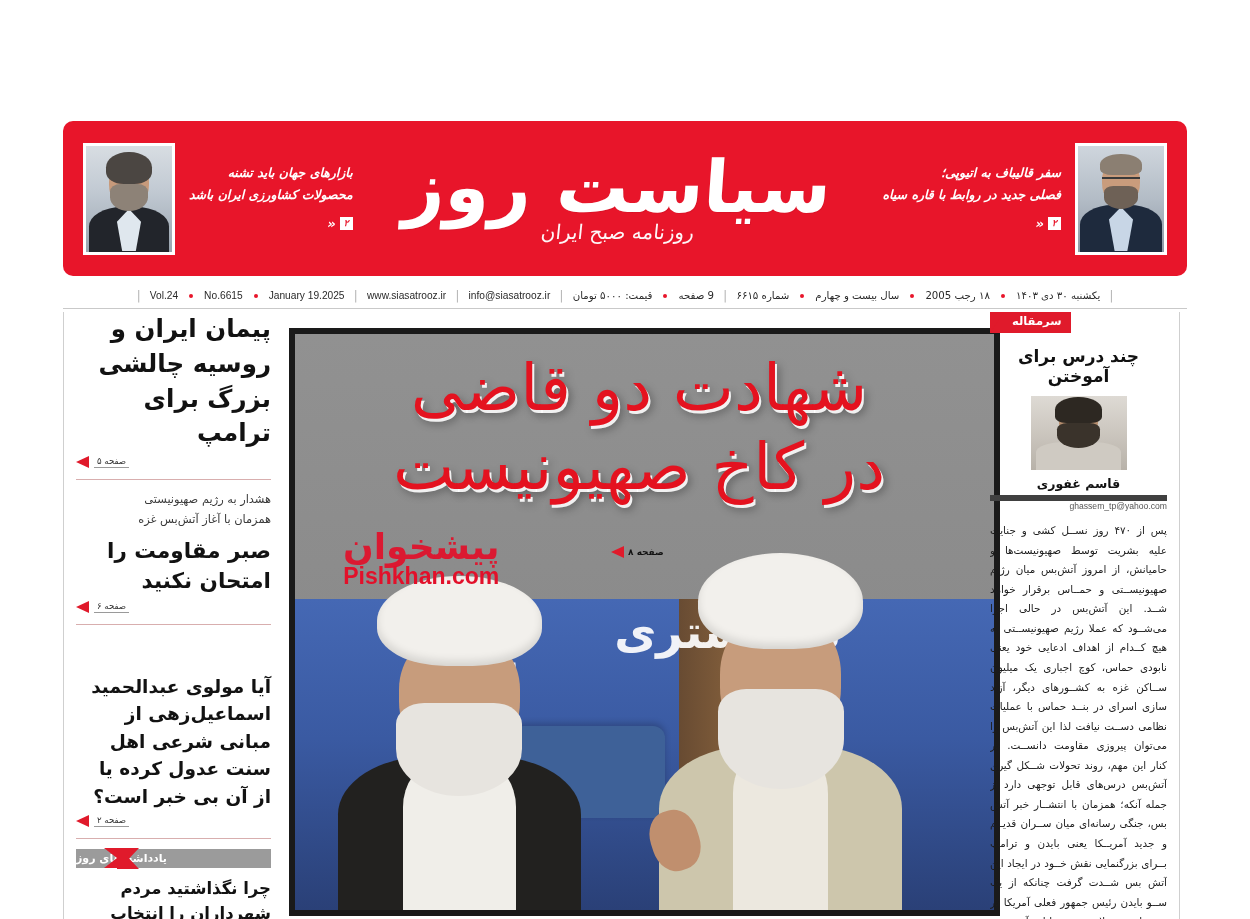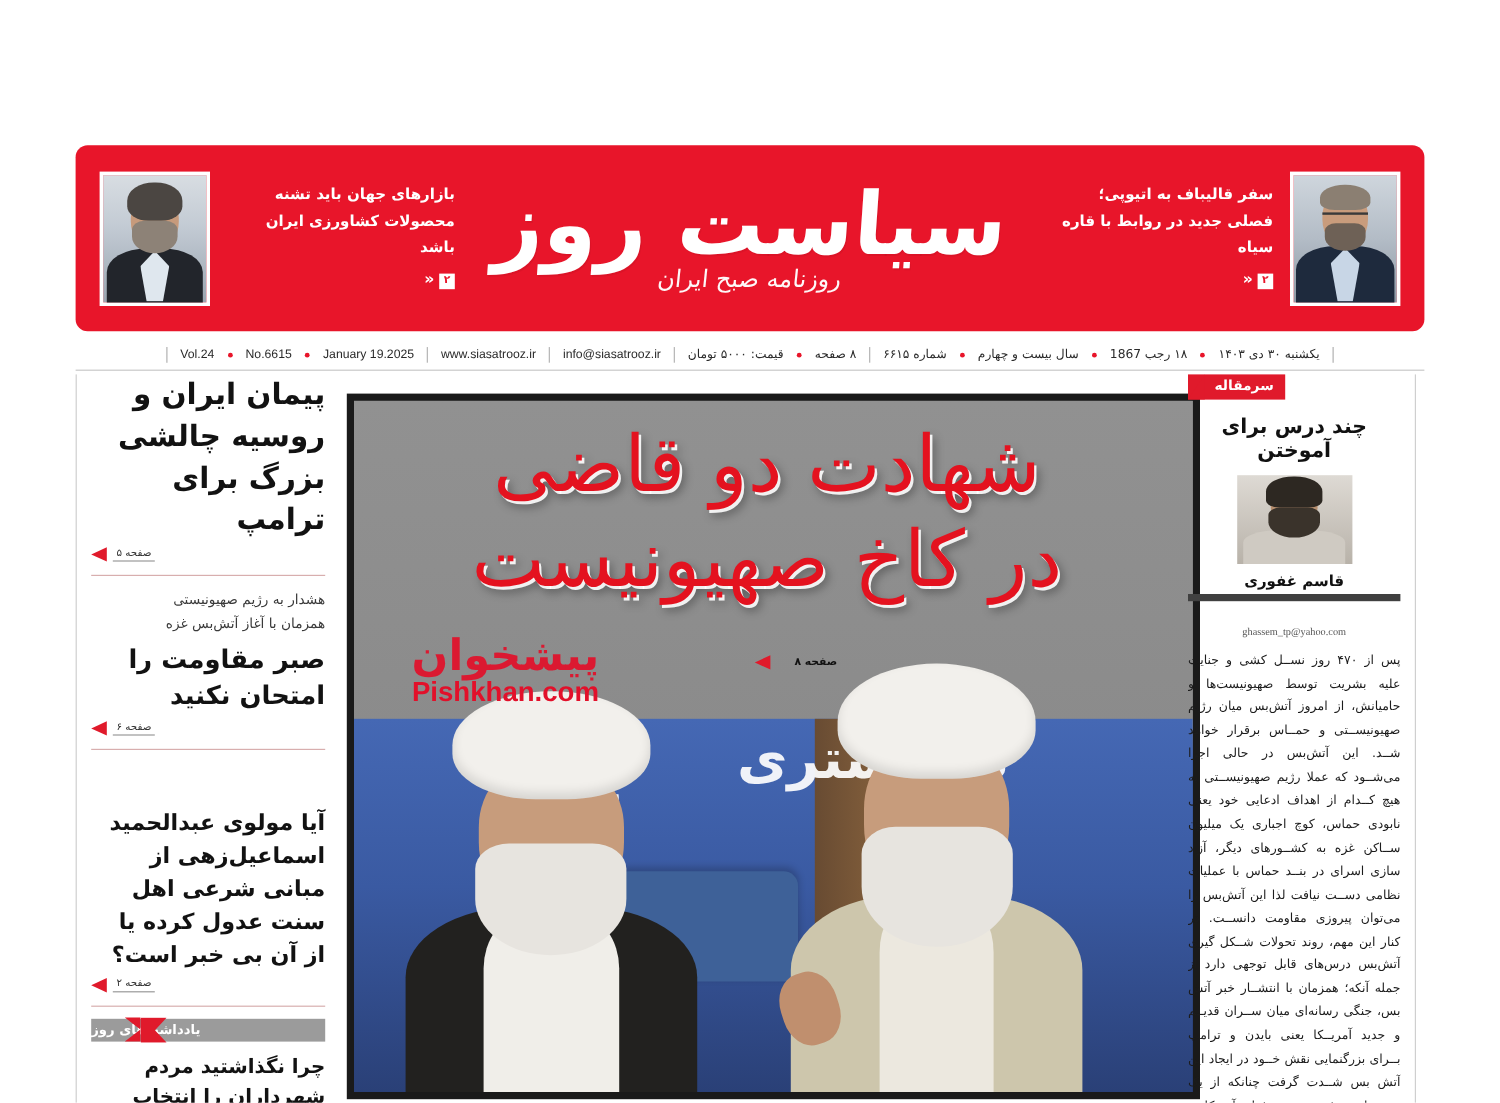--- a/index.html
+++ b/index.html
@@ -57,20 +57,21 @@
   .portrait-b .body  { position:absolute; left:2%; top:56%; width:96%; height:46%; background:#1e2a3d; border-radius:40% 40% 0 0; }
   .portrait-b .shirt { position:absolute; left:36%; top:58%; width:28%; height:42%; background:#c8d6e6; clip-path: polygon(50% 0, 100% 28%, 76% 100%, 24% 100%, 0 28%); }
 
   .mh-promo {
     color: #ffffff;
     text-align: right;
     font-size: 12.5px;
     line-height: 1.75;
     font-weight: bold;
     max-width: 190px;
+    font-style: italic;
   }
   .mh-promo .more {
     margin-top: 7px;
     display: flex; align-items: center; gap: 4px;
     justify-content: flex-end;
     flex-direction: row-reverse;
   }
   .mh-chev { font-size: 13px; color:#fff; }
   .mh-sq {
     width: 13px; height: 13px; background:#fff; color:#e8152a;
@@ -269,22 +270,22 @@
     width: 660px;
     text-align: center;
     color:#e4121f;
     font-size: 65px; font-weight:normal; line-height:1.22;
     letter-spacing:-2px;
     text-shadow: 2px 3px 0 rgba(255,255,255,.9), 4px 5px 8px rgba(0,0,0,.35);
     pointer-events:none;
   }
   .headline-main .l2 { display:block; }
   .photo-pageref {
-    position:absolute; left: 334px; top: 212px;
-    display:flex; align-items:center; gap:20px; flex-direction: row-reverse;
+    position:absolute; left: 316px; top: 212px;
+    display:flex; align-items:center; gap:4px; flex-direction: row-reverse;
   }
   .photo-pageref .label { font-size: 9px; color:#111; font-weight:bold; }
   .photo-pageref .arrow {
     width:0;height:0;
     border-top: 6px solid transparent;
     border-bottom: 6px solid transparent;
     border-right: 13px solid #e01a2b;
   }
   .watermark {
     position:absolute; left: 48px; top: 192px;
@@ -327,22 +328,22 @@
   .edi-photo .h { position:absolute; left:26%; top:2%; width:48%; height:34%; background:#2d2822; border-radius:50% 50% 24% 24%; }
   .edi-photo .f { position:absolute; left:30%; top:14%; width:40%; height:44%; background:#b78f6f; border-radius:44% 44% 50% 50%; }
   .edi-photo .b { position:absolute; left:28%; top:36%; width:44%; height:34%; background:#3a332b; border-radius:26% 26% 54% 54%; }
   .edi-photo .s { position:absolute; left:6%; top:62%; width:88%; height:40%; background:#cfcac2; border-radius:34% 34% 0 0; }
   .edi-author {
     text-align:center; font-size: 12.5px; font-weight:bold; color:#111;
     margin-top: 6px; padding-bottom: 4px;
     border-bottom: 6px solid #404040;
   }
   .edi-email {
-    text-align:center; font-size: 8.6px; color:#555; margin-top: 20px;
-    direction: ltr; font-family:Liberation Serif, serif;
+    text-align:right; font-size: 8.6px; color:#555; margin-top: 0;
+    direction: ltr; font-family:Liberation Sans, sans-serif;
   }
   .edi-body {
     margin-top: 10px;
     font-size: 10.4px; line-height: 1.88; color:#1c1c1c;
     text-align: justify;
     text-justify: inter-word;
     max-height: 420px; overflow:hidden;
   }
 </style>
 </head>
@@ -396,27 +397,27 @@
             <div class="beard"></div>
         </div>
       </div>
     </div>
   </div>
 
   <div class="infobar">
     <span class="sep">|</span>
     <span class="seg">یکشنبه ۳۰ دی ۱۴۰۳</span>
     <span class="dot"></span>
-    <span class="seg">۱۸ رجب 1867</span>
+    <span class="seg">۱۸ رجب 2005</span>
     <span class="dot"></span>
     <span class="seg">سال بیست و چهارم</span>
     <span class="dot"></span>
     <span class="seg">شماره ۶۶۱۵</span>
     <span class="sep">|</span>
-    <span class="seg">۸ صفحه</span>
+    <span class="seg">9 صفحه</span>
     <span class="dot"></span>
     <span class="seg">قیمت: ۵۰۰۰ تومان</span>
     <span class="sep">|</span>
     <span class="seg lat">info@siasatrooz.ir</span>
     <span class="sep">|</span>
     <span class="seg lat">www.siasatrooz.ir</span>
     <span class="sep">|</span>
     <span class="seg lat">January 19.2025</span>
     <span class="dot"></span>
     <span class="seg lat">No.6615</span>

